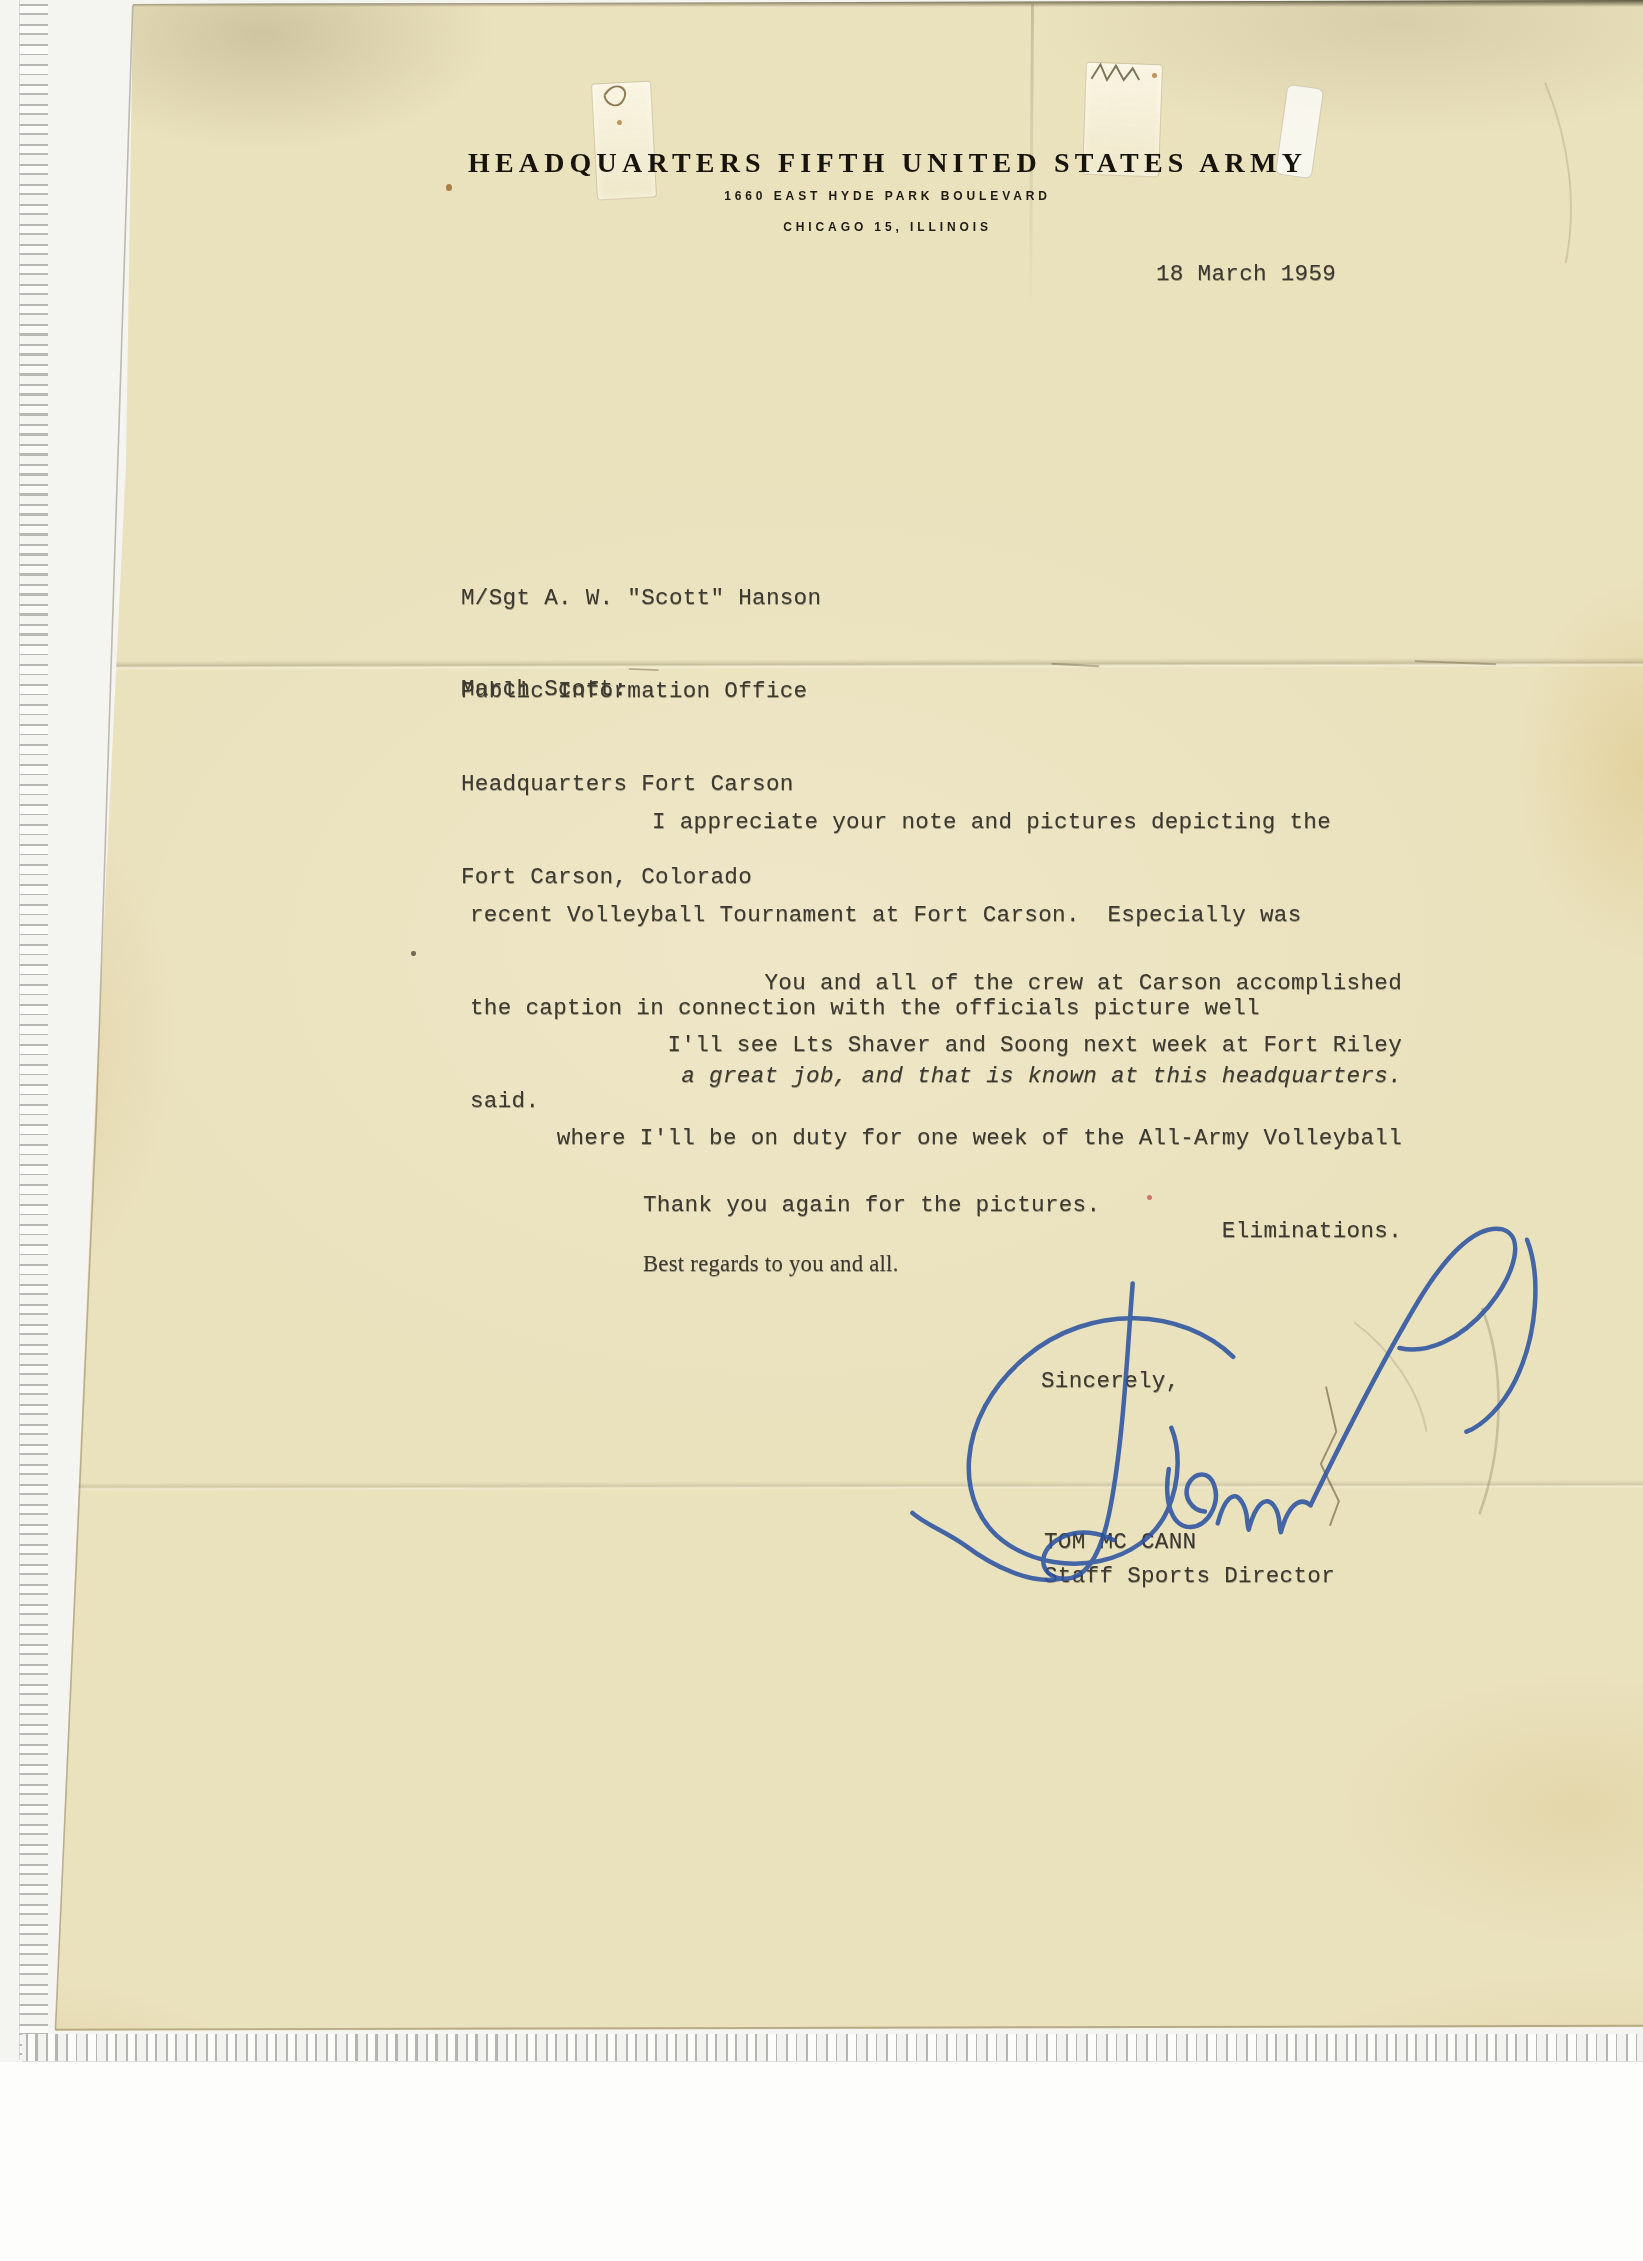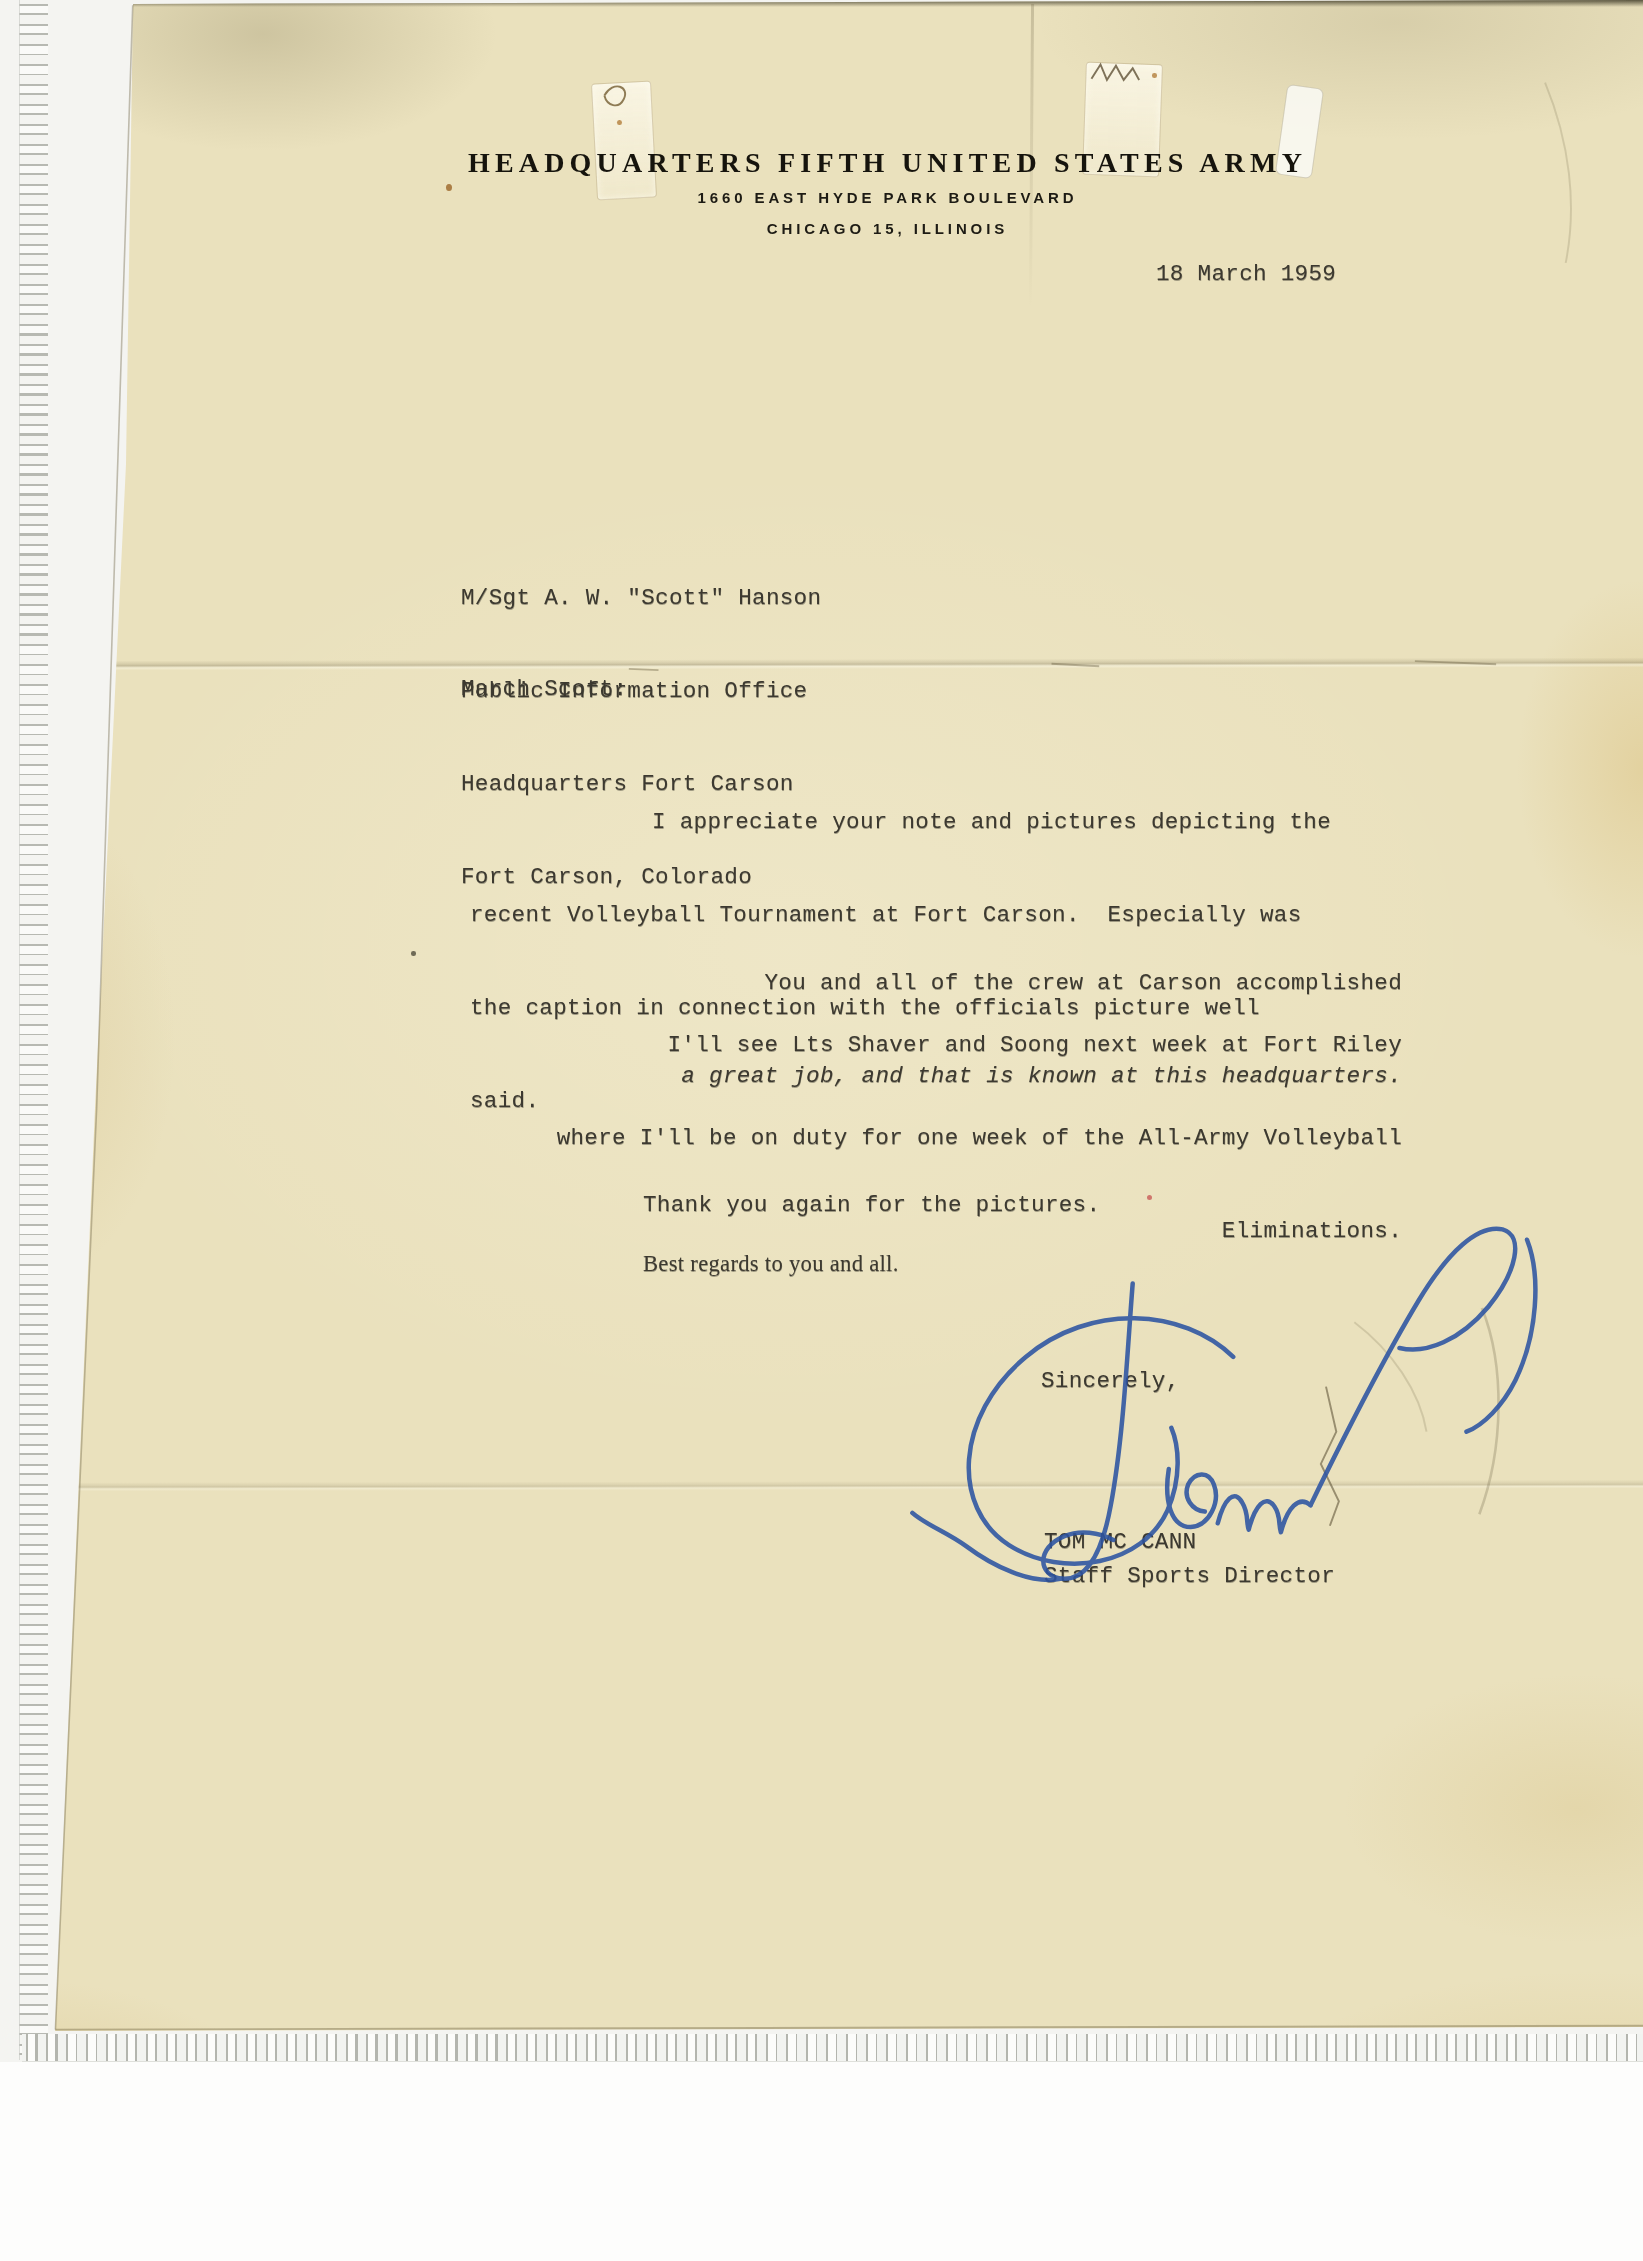--- a/index.html
+++ b/index.html
@@ -108,21 +108,21 @@
   .lh-title{
     position:absolute;left:132px;top:147px;width:1511px;
     text-align:center;
     font-family:"Liberation Serif","DejaVu Serif",serif;
     font-weight:700;font-size:28px;letter-spacing:5.2px;
     color:#16140d;white-space:pre;
   }
   .lh-sub{
     position:absolute;left:132px;width:1511px;text-align:center;
     font-family:"Liberation Sans",sans-serif;
-    font-weight:700;font-size:15px;letter-spacing:3.9px;
+    font-weight:700;font-size:12px;letter-spacing:3.9px;
     color:#1d1b14;white-space:pre;
   }
   .lh-sub1{top:189px;}
   .lh-sub2{top:220px;}
   .date{left:1156px;top:259px;}
   .recipient{left:461px;top:521px;}
   .salutation{left:461px;top:674px;}
   .para{left:461px;width:941px;}
   .p1{top:745px;margin-left:9px;} .p2{top:906px;text-align:right;} .p3{top:968px;text-align:right;} .p4{top:1128px;} .p5{top:1186px;font-family:Liberation Serif, serif;}
   .line{height:31px;}

